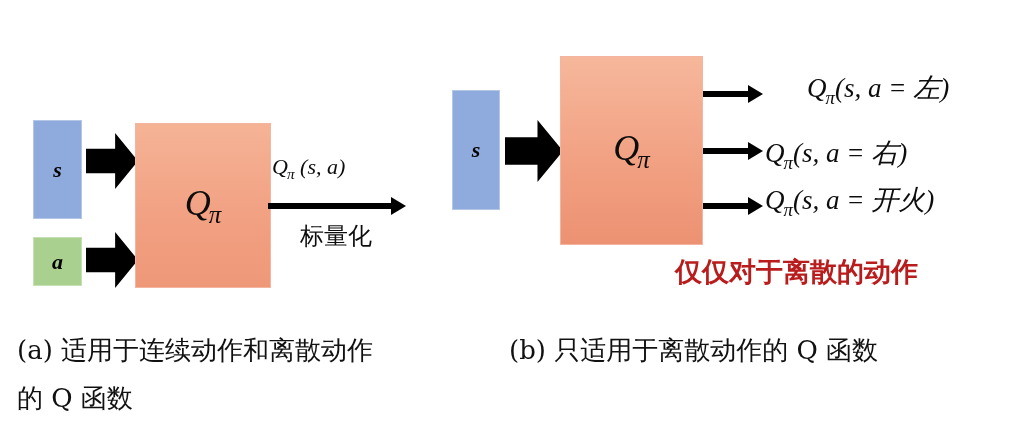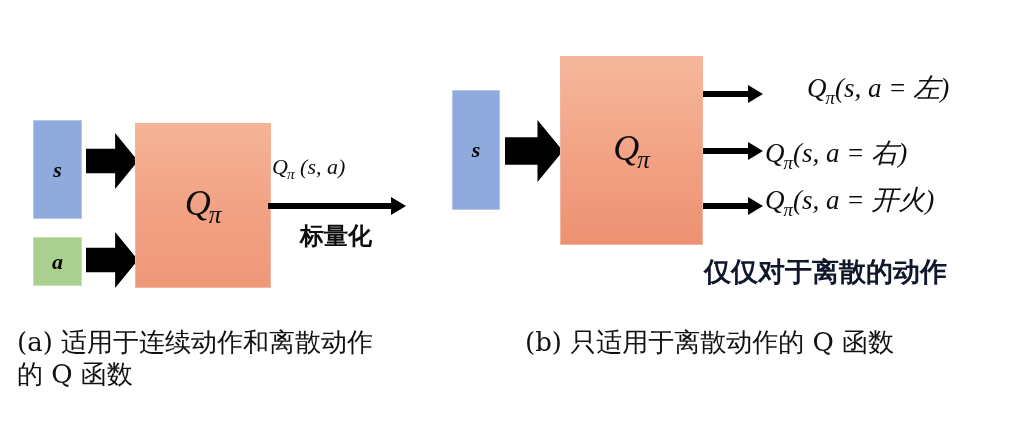--- a/index.html
+++ b/index.html
@@ -138,45 +138,44 @@
   .lbl-out3 { left: 765px; top: 187px; font-size: 27px; }
 
   .lbl-scalarize {
     position: absolute;
     left: 300px; top: 224px;
     font-size: 24px;
     color: #0d0d0d;
     font-family: "DejaVu Sans", "Liberation Sans", sans-serif;
     white-space: nowrap;
     line-height: 1;
-    font-weight: bold;
   }
 
   .lbl-redonly {
     position: absolute;
-    left: 704px; top: 258px;
+    left: 675px; top: 258px;
     font-size: 27px;
     font-weight: bold;
-    color: #0f172a;
+    color: #b91c1c;
     font-family: "DejaVu Sans", "Liberation Sans", sans-serif;
     white-space: nowrap;
     line-height: 1;
   }
 
   
   .caption {
     position: absolute;
     color: #111111;
     font-size: 26px;
-    line-height: 32px;
+    line-height: 48px;
     font-family: "DejaVu Serif", "Liberation Serif", serif;
     white-space: pre-line;
   }
   .cap-a { left: 17px;  top: 326px; width: 470px; }
-  .cap-b { left: 525px; top: 326px; width: 480px; }
+  .cap-b { left: 509px; top: 326px; width: 480px; }
 </style>
 </head>
 <body>
 
 <div class="stage">
 
   <div class="block block-s-a">
     <span class="var-italic">s</span>
   </div>
 

